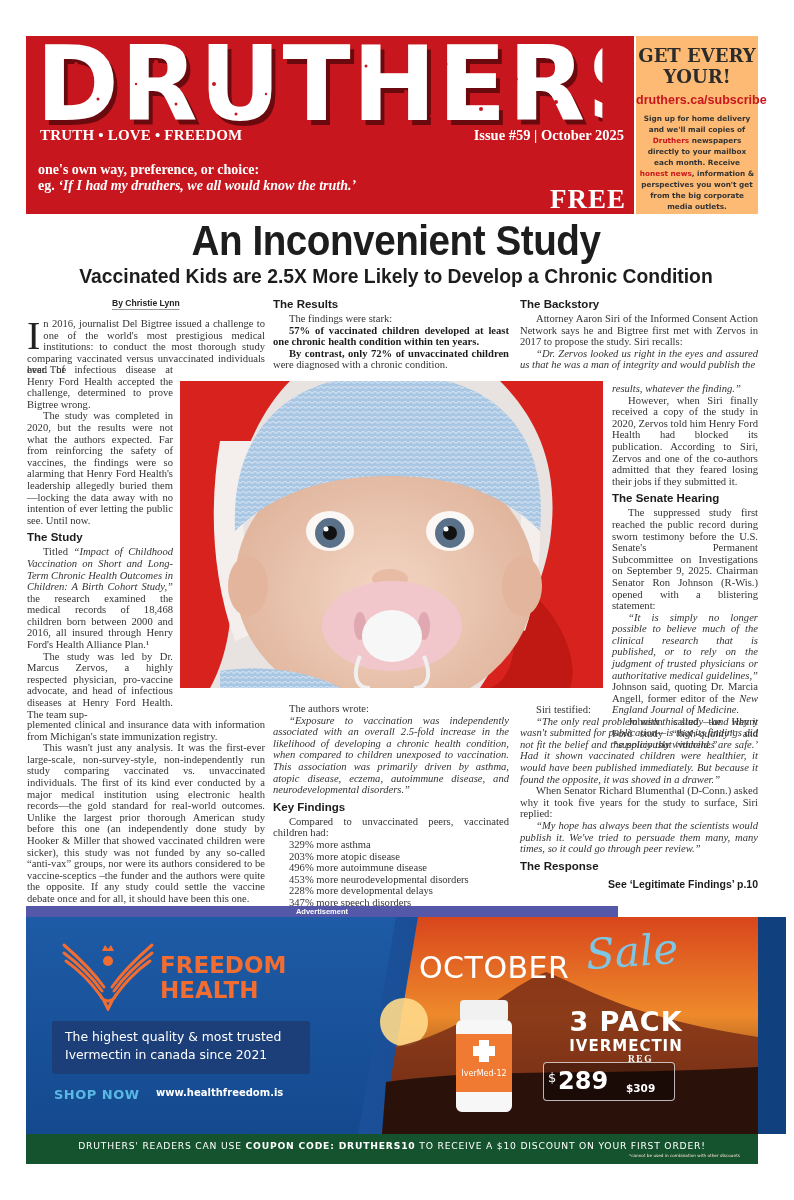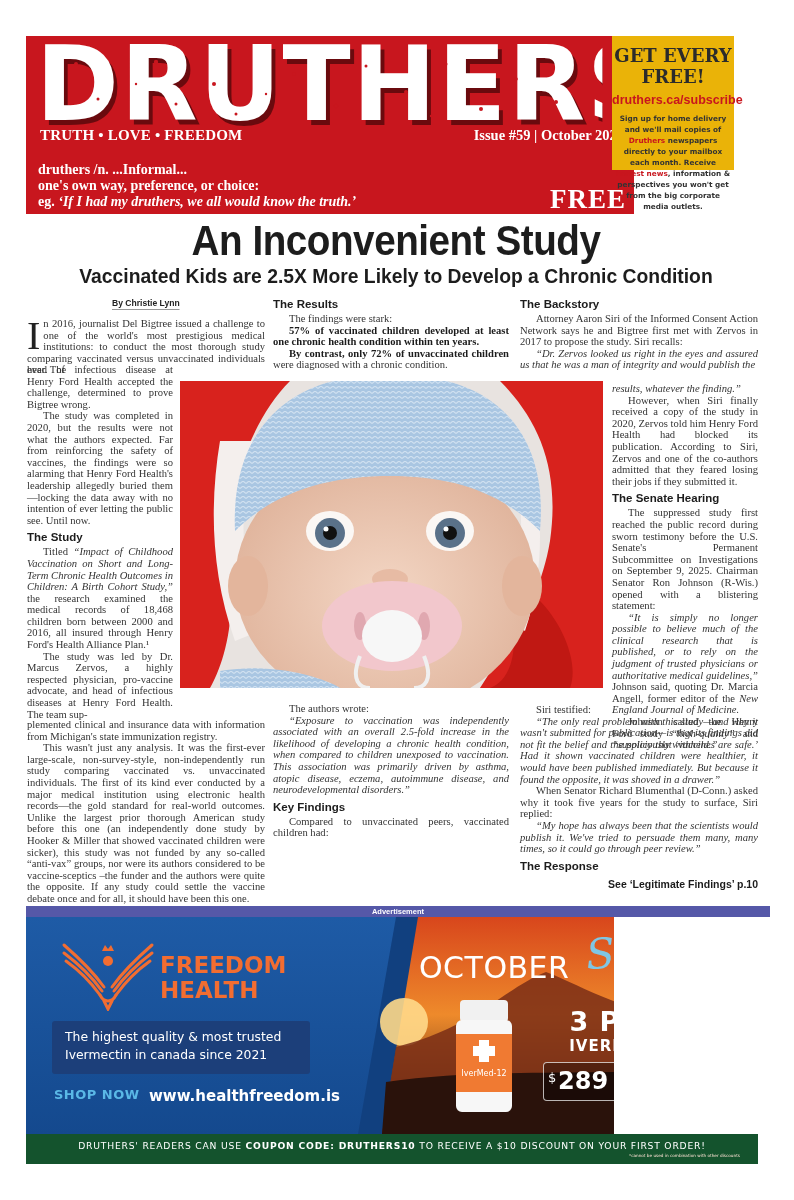--- a/index.html
+++ b/index.html
@@ -17,21 +17,21 @@
              font-size: 15px; color: #fff; letter-spacing: 0.2px; }
   #issue { position: absolute; right: 10px; top: 91px; font-family: "Liberation Serif", serif; font-weight: bold;
            font-size: 14.5px; color: #fff; }
   #definition { position: absolute; left: 12px; top: 126px; font-family: "Liberation Serif", serif; font-weight: bold;
                 font-size: 14px; line-height: 16px; color: #fff; }
   #definition .ex { font-style: italic; }
   #free { position: absolute; right: 8px; top: 148px; font-family: "Liberation Serif", serif; font-weight: bold;
           font-size: 27px; color: #fff; letter-spacing: 1px; }
 
   
-  #subscribe { position: absolute; left: 612px; top: 36px; width: 122px; height: 134px; background: #eab308;
+  #subscribe { position: absolute; left: 636px; top: 36px; width: 122px; height: 178px; background: #fdba74;
                text-align: center; font-family: "DejaVu Sans", sans-serif; }
   #sub-title { margin-top: 9px; font-family: "DejaVu Serif", serif; font-weight: bold; font-size: 18px; line-height: 21px; color: #2b2b2b; }
   #sub-url { margin-top: 6px; font-family: "Liberation Sans", sans-serif; font-weight: bold; font-size: 12.5px; color: #c8161e; }
   #sub-body { margin-top: 6px; padding: 0 3px; font-size: 7.3px; line-height: 11px; font-weight: bold; color: #333; }
   #sub-body .red { color: #c8161e; }
 
   
   #headline { position: absolute; left: 26px; top: 218px; width: 740px; text-align: center;
               font-family: "Liberation Sans", sans-serif; font-weight: bold; font-size: 42px; line-height: 46px;
               color: #1d1d1d; letter-spacing: -0.5px; transform: scaleX(0.92); }
@@ -65,50 +65,50 @@
   #col3-top { left: 520px; top: 297px; width: 238px; }
   #col3-narrow { left: 612px; top: 383px; width: 146px; }
   #col3-bottom { left: 520px; top: 704px; width: 238px; }
   #see-more { position: absolute; left: 520px; top: 878px; width: 238px; text-align: right;
               font-family: "Liberation Sans", sans-serif; font-weight: bold; font-size: 10.5px; color: #1c1c1c; }
 
   
   #photo { position: absolute; left: 180px; top: 381px; width: 423px; height: 307px; overflow: hidden; background: #b9c7d6; }
 
   
-  #ad-label-bar { position: absolute; left: 26px; top: 906px; width: 744px; height: 11px; background: #5558a8;
+  #ad-label-bar { position: absolute; left: 26px; top: 906px; width: 592px; height: 11px; background: #5558a8;
                   text-align: center; font-family: "Liberation Sans", sans-serif; font-weight: bold; font-size: 7.5px; line-height: 11px; color: #fff; }
-  #ad { position: absolute; left: 26px; top: 917px; width: 588px; height: 217px; overflow: hidden;
+  #ad { position: absolute; left: 26px; top: 917px; width: 760px; height: 217px; overflow: hidden;
         background: linear-gradient(100deg, #2560a8 0%, #1a4f97 50%, #11407f 52%); }
   #ad-left { position: absolute; left: 0; top: 0; width: 370px; height: 217px;
              background: linear-gradient(180deg, #1e5ba6 0%, #14498e 100%); }
   #ad-right { position: absolute; left: 0; top: 0; width: 732px; height: 217px; }
   #fh-name { position: absolute; left: 134px; top: 36px; font-family: "DejaVu Sans", sans-serif; font-weight: bold;
              font-size: 23px; line-height: 25px; color: #f26d31; }
   #fh-box { position: absolute; left: 26px; top: 104px; width: 258px; height: 53px; background: #1c3f7a; border-radius: 3px; }
   #fh-tagline { position: absolute; left: 39px; top: 111px; font-family: "DejaVu Sans", sans-serif; font-size: 12.4px;
                 line-height: 18px; color: #ffffff; }
   #shop-now { position: absolute; left: 28px; top: 170px; font-family: "DejaVu Sans", sans-serif; font-weight: bold;
               font-size: 13px; color: #5ab8e6; letter-spacing: 0.5px; }
-  #shop-url { position: absolute; left: 123px; top: 170px; font-family: "DejaVu Sans", sans-serif; font-weight: bold;
-              font-size: 15px; color: #ffffff; }
+  #shop-url { position: absolute; left: 130px; top: 170px; font-family: "DejaVu Sans", sans-serif; font-weight: bold;
+              font-size: 10px; color: #ffffff; }
   #october { position: absolute; left: 393px; top: 33px; font-family: "DejaVu Sans", sans-serif; font-size: 30px;
              color: #ffffff; letter-spacing: 0.5px; }
   #sale { position: absolute; left: 560px; top: 10px; font-family: "DejaVu Serif", serif; font-style: italic;
           font-size: 42px; color: #7fc6e4; transform: rotate(-4deg); }
   #pack { position: absolute; left: 520px; top: 90px; width: 160px; text-align: center; font-family: "DejaVu Sans", sans-serif;
           font-weight: bold; font-size: 27px; line-height: 30px; color: #fff; letter-spacing: 1px; }
   #ivermectin { position: absolute; left: 520px; top: 120px; width: 160px; text-align: center; font-family: "DejaVu Sans", sans-serif;
                 font-weight: bold; font-size: 15px; line-height: 18px; color: #fff; letter-spacing: 1px; }
   #price-box { position: absolute; left: 517px; top: 145px; width: 132px; height: 39px; border: 1px solid rgba(255,255,255,0.7);
                border-radius: 4px; background: rgba(0,0,0,0.35); }
   #price-dollar { position: absolute; left: 522px; top: 153px; font-family: "DejaVu Sans", sans-serif; font-size: 13px; color: #fff; }
   #price-main { position: absolute; left: 532px; top: 145px; font-family: "DejaVu Sans", sans-serif; font-weight: bold;
                 font-size: 24px; line-height: 38px; color: #fff; }
-  #price-reg-label { position: absolute; left: 602px; top: 152px; font-family: Liberation Sans, sans-serif; font-weight: bold;
+  #price-reg-label { position: absolute; left: 602px; top: 137px; font-family: Liberation Serif, serif; font-weight: bold;
                      font-size: 9.5px; color: #fff; letter-spacing: 1.5px; }
   #price-reg { position: absolute; left: 600px; top: 165px; font-family: "DejaVu Sans", sans-serif; font-weight: bold;
                font-size: 10.5px; color: #fff; }
   #bottle { position: absolute; left: 428px; top: 83px; width: 60px; height: 114px; }
   #coupon-bar { position: absolute; left: 26px; top: 1134px; width: 732px; height: 30px; background: #14532d; }
   #coupon-text { position: absolute; left: 0; top: 6px; width: 732px; text-align: center; font-family: "DejaVu Sans", sans-serif;
                  font-size: 9.2px; color: #ffffff; letter-spacing: 0.8px; }
   #coupon-text b { font-weight: bold; }
   #coupon-note { position: absolute; right: 18px; top: 19px; font-family: "DejaVu Sans", sans-serif; font-size: 4.2px; color: #ffe3d5; }
 </style>
@@ -135,31 +135,30 @@
         <circle cx="520" cy="58" r="2"></circle>
         <circle cx="555" cy="24" r="1.5"></circle>
       <circle cx="100" cy="40" r="1.2"></circle>
         <circle cx="230" cy="50" r="1.2"></circle>
         <circle cx="395" cy="72" r="1.2"></circle>
     </g>
   </svg>
   <div id="tagline">TRUTH • LOVE • FREEDOM</div>
   <div id="issue">Issue #59 | October 2025</div>
   <div id="definition">
-    <div>druthers /n. ...Informal...</div>
     <div>one's own way, preference, or choice:</div>
     <div><span>eg.</span> <span class="ex">‘If I had my druthers, we all would know the truth.’</span></div>
   </div>
   <div id="free">FREE</div>
 </div>
 
 <div id="subscribe">
   <div id="sub-title">
     <div>GET EVERY</div>
-    <div>FREE!</div>
+    <div>YOUR!</div>
   </div>
   <div id="sub-url">druthers.ca/subscribe</div>
   <div id="sub-body"><span>Sign up for home delivery and we'll mail copies of</span> <span class="red">Druthers</span> <span>newspapers directly to your mailbox each month. Receive</span> <span class="red">honest news</span><span>, information &amp; perspectives you won't get from the big corporate media outlets.</span></div>
 </div>
 
 <h1 id="headline">An Inconvenient Study</h1>
 <h2 id="subhead">Vaccinated Kids are 2.5X More Likely to Develop a Chronic Condition</h2>
 
 <div id="byline">By Christie Lynn</div>
 
@@ -232,20 +231,28 @@
 
     <path d="M40 290 C100 280 150 300 160 307 H40 Z" fill="url(#knit)"></path>
   </svg>
 </div>
 
 <div id="col2-bottom" class="col">
   <p>The authors wrote:</p>
   <p class="q">“Exposure to vaccination was independently associated with an overall 2.5-fold increase in the likelihood of developing a chronic health condition, when compared to children unexposed to vaccination. This association was primarily driven by asthma, atopic disease, eczema, autoimmune disease, and neurodevelopmental disorders.”</p>
   <div class="sec-h">Key Findings</div>
   <p>Compared to unvaccinated peers, vaccinated children had:</p>
+  <div class="list">
+    <div>329% more asthma</div>
+    <div>203% more atopic disease</div>
+    <div>496% more autoimmune disease</div>
+    <div>453% more neurodevelopmental disorders</div>
+    <div>228% more developmental delays</div>
+    <div>347% more speech disorders</div>
+  </div>
 </div>
 
 <div id="col3-top" class="col">
   <div class="sec-h" style="margin-top:0">The Backstory</div>
   <p>Attorney Aaron Siri of the Informed Consent Action Network says he and Bigtree first met with Zervos in 2017 to propose the study. Siri recalls:</p>
   <p class="q">“Dr. Zervos looked us right in the eyes and assured us that he was a man of integrity and would publish the</p>
 </div>
 <div id="col3-narrow" class="col">
   <p class="noindent q">results, whatever the finding.”</p>
   <p>However, when Siri finally received a copy of the study in 2020, Zervos told him Henry Ford Health had blocked its publication. According to Siri, Zervos and one of the co-authors admitted that they feared losing their jobs if they submitted it.</p>

